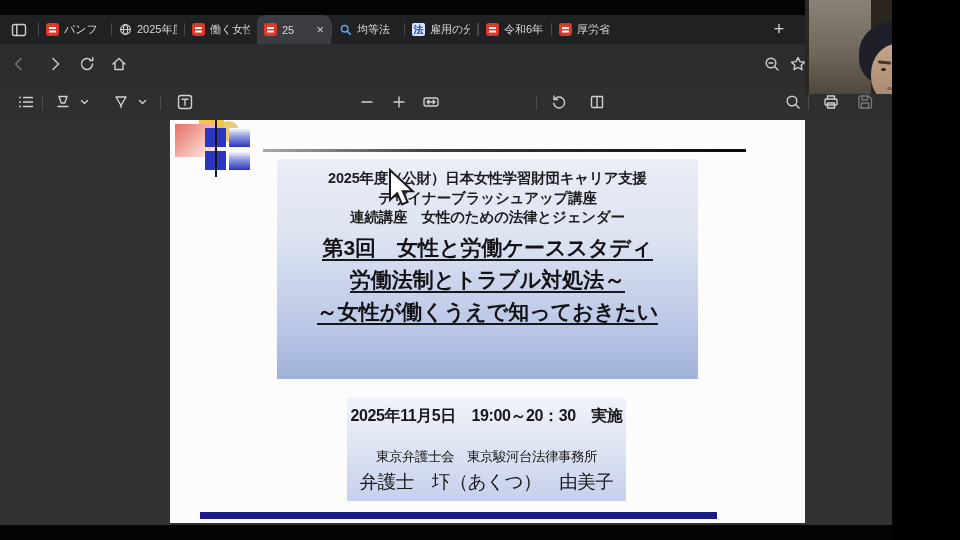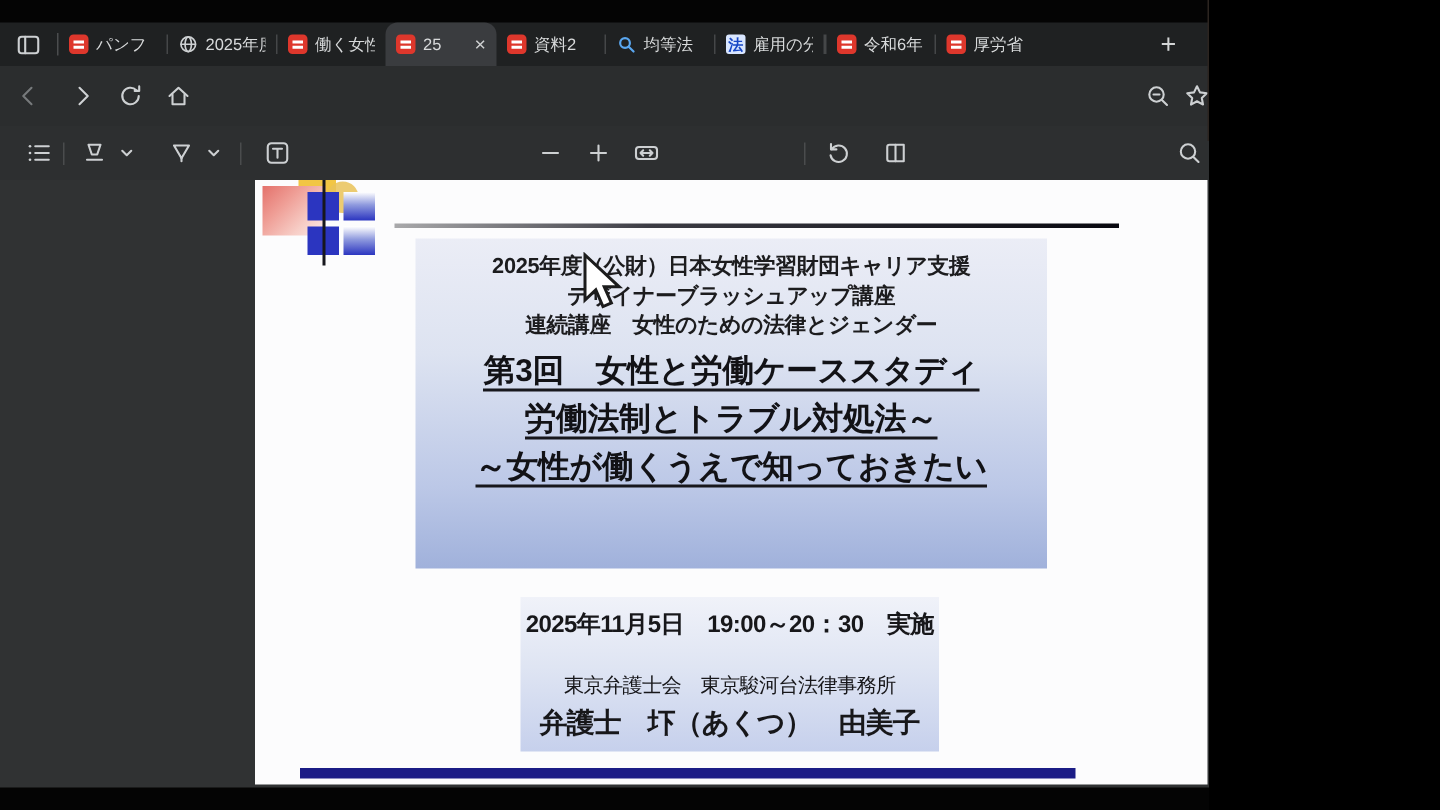--- a/index.html
+++ b/index.html
@@ -1,16 +1,16 @@
 <!DOCTYPE html>
 <html><head>
 <meta charset="utf-8">
 <style>
   html,body{margin:0;padding:0;background:#000;}
-  #stage{position:relative;width:806px;height:540px;background:#040404;overflow:hidden;
+  #stage{position:relative;width:892px;height:540px;background:#040404;overflow:hidden;
          font-family:"Liberation Sans",sans-serif;}
   svg{display:block}
   .ico{stroke:#cdd0d2;fill:none;stroke-width:1.4;stroke-linecap:round;stroke-linejoin:round}
   .ico-dim{stroke:#76797b}
   
   .tabbar{position:absolute;left:0;top:15px;width:960px;height:29px;background:#1f2122;
           display:flex;align-items:center;color:#d8dadb;font-size:11px;}
   .tabactions{width:38px;height:29px;display:flex;align-items:center;justify-content:center;}
   .vsep{width:1px;height:15px;background:#4b4d4e;flex:none}
   .tab{height:29px;width:72px;flex:none;display:flex;align-items:center;gap:5px;
@@ -63,21 +63,21 @@
            background:linear-gradient(180deg,#ebedf6 0%,#dde3f1 35%,#bcc8e7 75%,#a0b1db 100%);}
   .hline{font-size:14.5px;line-height:19.5px;font-weight:600;letter-spacing:-0.2px}
   .hblock{padding-top:10px}
   .tblock{margin-top:4px;font-size:21px;font-weight:bold;color:#121216;}
   .tline{line-height:32px}
   .tline span{border-bottom:2px solid #17171c;padding-bottom:0px}
   .infobox{position:absolute;left:177px;top:278px;width:279px;height:103px;text-align:center;color:#17171a;
            background:linear-gradient(180deg,#f0f2f9 0%,#dfe5f3 45%,#c6d0ec 100%);}
   .sched{padding-top:8px;font-size:16px;font-weight:700;letter-spacing:-0.4px}
   .affil{margin-top:21px;font-size:13.5px;font-weight:400;letter-spacing:-0.5px}
-  .presenter{margin-top:3px;font-size:18.5px;font-weight:700;letter-spacing:-0.5px}
+  .presenter{margin-top:3px;font-size:18.5px;font-weight:400;letter-spacing:-0.5px}
   .navybar{position:absolute;left:30px;top:392px;width:517px;height:7px;background:#1b1c86;}
   
   .scrolltrack{position:absolute;left:942px;top:0;width:16px;height:405px;background:#27282a;}
   .scrollarrow{position:absolute;left:942px;width:16px;text-align:center;color:#9fa2a4;font-size:8px;line-height:12px;}
   .scrollthumb{position:absolute;left:945px;top:14px;width:10px;height:26px;background:#8f9294;border-radius:5px;}
   
   .adobe{position:absolute;left:905px;top:347px;width:26px;height:28px;border-radius:5px;background:#9e2222;
          display:flex;align-items:center;justify-content:center;}
   
   .cursor{position:absolute;left:388px;top:168px;z-index:40}
@@ -130,24 +130,20 @@
       <span class="pdf-fav"></span>
       <span class="lbl">働く女性</span>
     </div>
 
     <div class="tab active">
       <span class="pdf-fav"></span>
       <span class="lbl">25</span>
       <span class="closex">×</span>
     </div>
 
-    <div class="tab">
-      <span class="pdf-fav"></span>
-      <span class="lbl">資料2</span>
-    </div>
     <div class="tabdiv"></div>
 
     <div class="tab">
       <svg width="13" height="13" viewBox="0 0 16 16" fill="none" stroke="#5aa7f0" stroke-width="1.8" stroke-linecap="round">
         <circle cx="7" cy="7" r="4"></circle>
           <path d="M10 10l4 4"></path>
       </svg>
       <span class="lbl">均等法</span>
     </div>
     <div class="tabdiv"></div>

